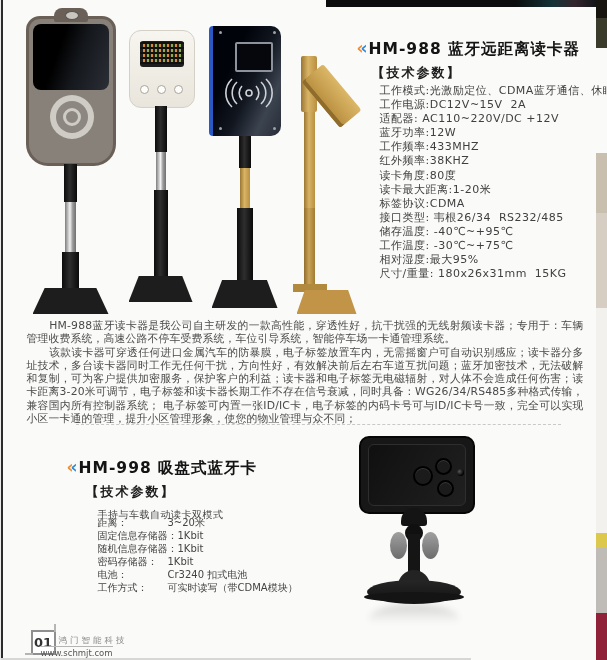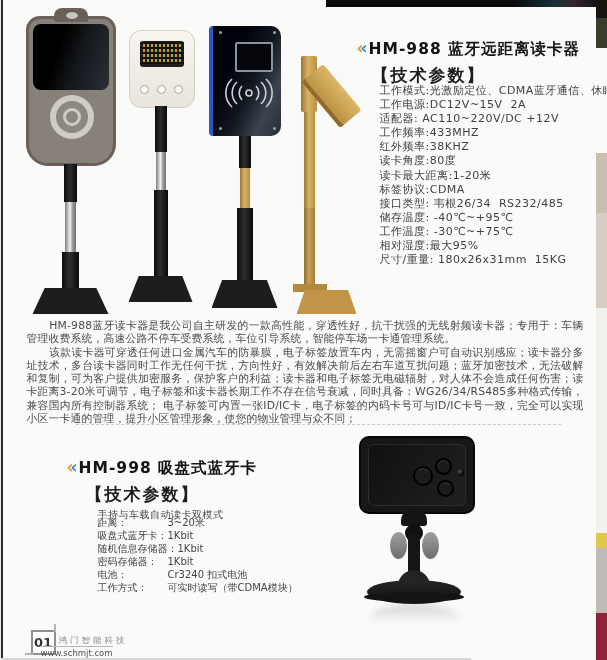--- a/index.html
+++ b/index.html
@@ -22,21 +22,21 @@
   .sr6{height:225px;background:#f3f1ee;}
   .sr7{height:15px;background:#ddc84e;}
   .sr8{height:65px;background:#bfbcb8;}
   .sr9{height:47px;background:#8f2138;}
 
   
   .prod-title{position:absolute;font-size:15.5px;font-weight:bold;color:#141414;letter-spacing:1px;white-space:nowrap;}
   .chev{font-weight:bold;font-size:17px;line-height:1;letter-spacing:-3px;margin-right:4px;position:relative;top:0px;}
   .chev .c1{color:#f08c2e;}
   .chev .c2{color:#2f86d6;}
-  .sec-header{position:absolute;font-size:17px;font-weight:bold;color:#1c1c1c;letter-spacing:2px;white-space:nowrap;}
+  .sec-header{position:absolute;font-size:13px;font-weight:bold;color:#1c1c1c;letter-spacing:2px;white-space:nowrap;}
   .spec-list{position:absolute;left:379px;top:84px;width:222px;}
   .spec-line{font-size:11px;line-height:14.1px;color:#3f3f3f;letter-spacing:.5px;white-space:pre;}
   .para-block{position:absolute;left:26px;top:319px;width:557px;}
   .para{font-size:10.8px;line-height:13.3px;color:#4a4a4a;text-align:justify;text-indent:2.1em;margin:0;letter-spacing:.2px;}
   .dashed-sep{position:absolute;left:75px;top:424px;width:485px;border-top:1px dashed #c9c9c7;}
 
   
   .p2-mode{position:absolute;left:97px;top:508px;font-size:10px;color:#444;letter-spacing:.5px;white-space:nowrap;}
   .p2-specs{position:absolute;left:97px;top:516px;width:250px;}
   .p2-row{font-size:10px;line-height:13px;color:#444;white-space:nowrap;}
@@ -223,20 +223,21 @@
   </div>
 
   <div class="prod-title" style="left:356px;top:39px;">
     <span class="chev"><span class="c1">‹</span><span class="c2">‹</span></span><span>HM-988 蓝牙远距离读卡器</span>
   </div>
   <div class="sec-header" style="left:371px;top:64px;">【技术参数】</div>
   <div class="spec-list">
     <div class="spec-line">工作模式:光激励定位、CDMA蓝牙通信、休眠唤醒</div>
     <div class="spec-line">工作电源:DC12V~15V  2A</div>
     <div class="spec-line">适配器: AC110~220V/DC +12V</div>
+    <div class="spec-line">蓝牙功率:12W</div>
     <div class="spec-line">工作频率:433MHZ</div>
     <div class="spec-line">红外频率:38KHZ</div>
     <div class="spec-line">读卡角度:80度</div>
     <div class="spec-line">读卡最大距离:1-20米</div>
     <div class="spec-line">标签协议:CDMA</div>
     <div class="spec-line">接口类型: 韦根26/34  RS232/485</div>
     <div class="spec-line">储存温度: -40℃~+95℃</div>
     <div class="spec-line">工作温度: -30℃~+75℃</div>
     <div class="spec-line">相对湿度:最大95%</div>
     <div class="spec-line">尺寸/重量: 180x26x31mm  15KG</div>
@@ -249,21 +250,21 @@
 
   <div class="dashed-sep"></div>
 
   <div class="prod-title" style="left:66px;top:458px;">
     <span class="chev"><span class="c1">‹</span><span class="c2">‹</span></span><span>HM-998 吸盘式蓝牙卡</span>
   </div>
   <div class="sec-header" style="left:85px;top:483px;">【技术参数】</div>
   <div class="p2-mode">手持与车载自动读卡双模式</div>
   <div class="p2-specs">
     <div class="p2-row"><span class="p2-label">距离：</span><span>3~20米</span></div>
-    <div class="p2-row"><span class="p2-label">吸盘式蓝牙卡：</span><span>1Kbit</span></div>
+    <div class="p2-row"><span class="p2-label">固定信息存储器：</span><span>1Kbit</span></div>
     <div class="p2-row"><span class="p2-label">随机信息存储器：</span><span>1Kbit</span></div>
     <div class="p2-row"><span class="p2-label">密码存储器：</span><span>1Kbit</span></div>
     <div class="p2-row"><span class="p2-label">电池：</span><span>Cr3240 扣式电池</span></div>
     <div class="p2-row"><span class="p2-label">工作方式：</span><span>可实时读写（带CDMA模块）</span></div>
   </div>
 
   <div class="p2photo">
     <div class="card">
       <div class="inner"></div>
       <div class="b b1"></div>

